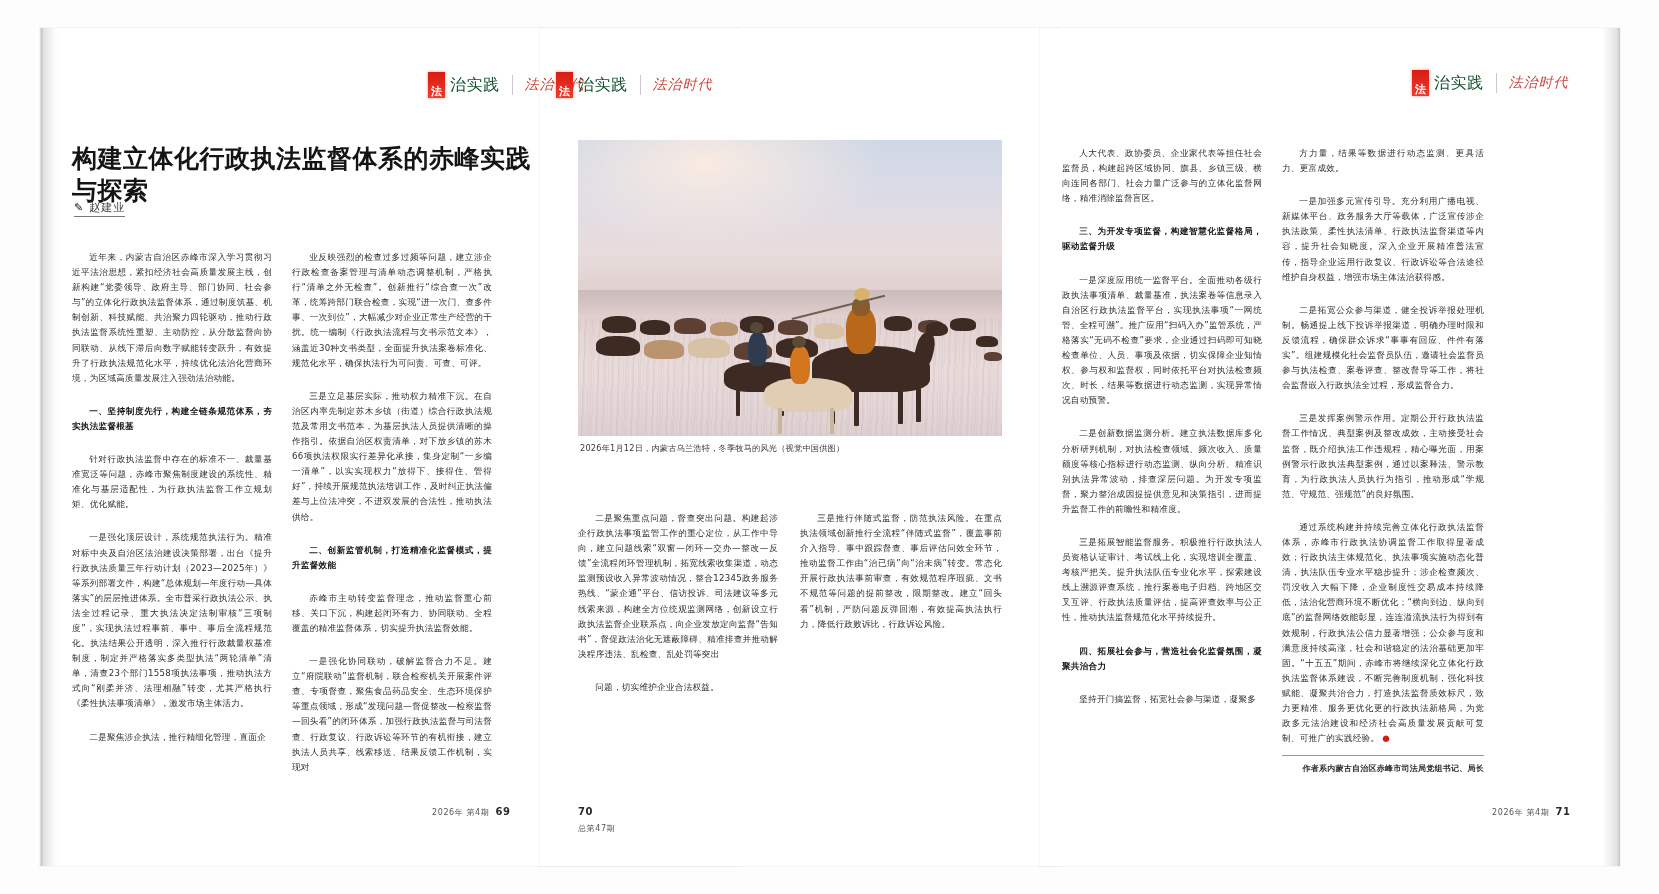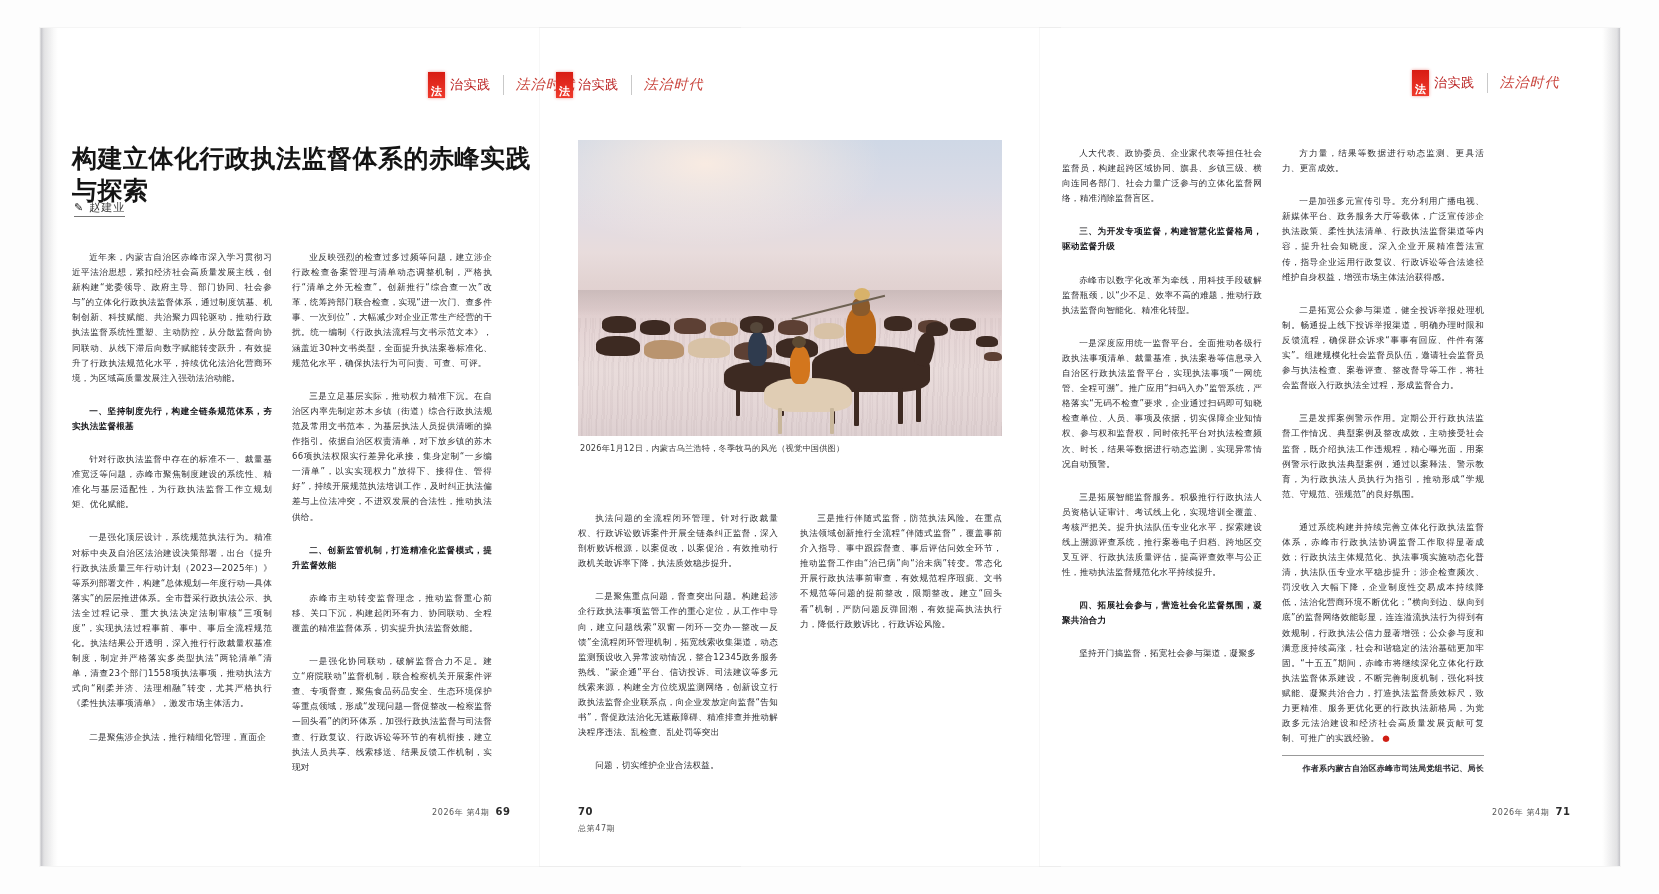--- a/index.html
+++ b/index.html
@@ -35,21 +35,21 @@
   .masthead{position:absolute;display:flex;align-items:center;gap:5px;}
   .mh-box{
     width:17px;height:26px;background:linear-gradient(180deg,#d81c13,#ef3a2c);
     position:relative;box-shadow:0 0 3px rgba(216,28,19,.45);
   }
   .mh-box span{
     position:absolute;left:0;right:0;bottom:1px;text-align:center;
     color:#fff;font-size:11px;line-height:11px;
     font-family:"DejaVu Sans",sans-serif;font-weight:700;
   }
-  .mh-word{font-size:13px;color:#b91c1c;letter-spacing:.5px;
+  .mh-word{font-size:16px;color:#14532d;letter-spacing:.5px;
     font-family:"DejaVu Sans",sans-serif;}
   .mh-rule{width:1px;height:20px;background:#c9c9c9;margin:0 7px;}
   .mh-script{font-size:14px;color:#c0271e;font-style:italic;
     font-family:"DejaVu Serif",serif;letter-spacing:1px;opacity:.85;}
 
   
   #headline{
     position:absolute;left:72px;top:145px;width:470px;
     font-size:25px;line-height:32px;font-weight:700;color:#141414;
     font-family:Liberation Mono, monospace;letter-spacing:.5px;
@@ -245,33 +245,32 @@
       <div class="rider-coat" style="left:212px;top:206px;width:20px;height:38px;background:#d3761d;"></div>
       <div class="rider-hat" style="left:214px;top:196px;width:14px;height:12px;background:#5d4a33;"></div>
 
       <div class="horse dark" style="left:398px;top:196px;width:22px;height:11px;"></div>
       <div class="horse" style="left:406px;top:212px;width:18px;height:9px;"></div>
     </div>
   </div>
   <div id="caption">2026年1月12日，内蒙古乌兰浩特，冬季牧马的风光（视觉中国供图）</div>
 
   <div class="col" id="col-70-1" style="left:578px;top:493px;width:200px;height:248px;">
-      <p>执法问题的全流程闭环管理。针对行政裁量权、行政诉讼败诉案件开展全链条纠正监督，深入剖析败诉根源，以案促改，以案促治，有效推动行政机关敢诉率下降，执法质效稳步提升。</p>
       <p>二是聚焦重点问题，督查突出问题。构建起涉企行政执法事项监管工作的重心定位，从工作中导向，建立问题线索“双窗—闭环—交办—整改—反馈”全流程闭环管理机制，拓宽线索收集渠道，动态监测预设收入异常波动情况，整合12345政务服务热线、“蒙企通”平台、信访投诉、司法建议等多元线索来源，构建全方位统观监测网络，创新设立行政执法监督企业联系点，向企业发放定向监督“告知书”，督促政法治化无遮蔽障碍、精准排查并推动解决程序违法、乱检查、乱处罚等突出</p>
       <p>问题，切实维护企业合法权益。</p>
     </div>
   <div class="col" id="col-70-2" style="left:800px;top:493px;width:202px;height:248px;">
       <p>三是推行伴随式监督，防范执法风险。在重点执法领域创新推行全流程“伴随式监督”，覆盖事前介入指导、事中跟踪督查、事后评估问效全环节，推动监督工作由“治已病”向“治未病”转变。常态化开展行政执法事前审查，有效规范程序瑕疵、文书不规范等问题的提前整改，限期整改。建立“回头看”机制，严防问题反弹回潮，有效提高执法执行力，降低行政败诉比，行政诉讼风险。</p>
     </div>
 
   <div class="col" id="col-71-1" style="left:1062px;top:128px;width:200px;height:610px;">
       <p>人大代表、政协委员、企业家代表等担任社会监督员，构建起跨区域协同、旗县、乡镇三级、横向连同各部门、社会力量广泛参与的立体化监督网络，精准消除监督盲区。</p>
       <p class="h2">三、为开发专项监督，构建智慧化监督格局，驱动监督升级</p>
-      <p>赤峰市以数字化改革为牵线，用科技手段破解监督瓶颈，以“少不足、效率不高的难题，推动行政执法监督向智能化、精准化转型。</p>
       <p>一是深度应用统一监督平台。全面推动各级行政执法事项清单、裁量基准，执法案卷等信息录入自治区行政执法监督平台，实现执法事项“一网统管、全程可溯”。推广应用“扫码入办”监管系统，严格落实“无码不检查”要求，企业通过扫码即可知晓检查单位、人员、事项及依据，切实保障企业知情权、参与权和监督权，同时依托平台对执法检查频次、时长，结果等数据进行动态监测，实现异常情况自动预警。</p>
+      <p>二是创新数据监测分析。建立执法数据库多化分析研判机制，对执法检查领域、频次收入、质量额度等核心指标进行动态监测、纵向分析、精准识别执法异常波动，排查深层问题。为开发专项监督，聚力整治成因提提供意见和决策指引，进而提升监督工作的前瞻性和精准度。</p>
       <p>三是拓展智能监督服务。积极推行行政执法人员资格认证审计、考试线上化，实现培训全覆盖、考核严把关。提升执法队伍专业化水平，探索建设线上溯源评查系统，推行案卷电子归档、跨地区交叉互评、行政执法质量评估，提高评查效率与公正性，推动执法监督规范化水平持续提升。</p>
       <p class="h2">四、拓展社会参与，营造社会化监督氛围，凝聚共治合力</p>
       <p>坚持开门搞监督，拓宽社会参与渠道，凝聚多</p>
     </div>
   <div class="col" id="col-71-2" style="left:1282px;top:128px;width:202px;height:610px;">
       <p>方力量，结果等数据进行动态监测、更具活力、更富成效。</p>
       <p>一是加强多元宣传引导。充分利用广播电视、新媒体平台、政务服务大厅等载体，广泛宣传涉企执法政策、柔性执法清单、行政执法监督渠道等内容，提升社会知晓度。深入企业开展精准普法宣传，指导企业运用行政复议、行政诉讼等合法途径维护自身权益，增强市场主体法治获得感。</p>
       <p>二是拓宽公众参与渠道，健全投诉举报处理机制。畅通提上线下投诉举报渠道，明确办理时限和反馈流程，确保群众诉求“事事有回应、件件有落实”。组建规模化社会监督员队伍，邀请社会监督员参与执法检查、案卷评查、整改督导等工作，将社会监督嵌入行政执法全过程，形成监督合力。</p>
       <p>三是发挥案例警示作用。定期公开行政执法监督工作情况、典型案例及整改成效，主动接受社会监督，既介绍执法工作违规程，精心曝光面，用案例警示行政执法典型案例，通过以案释法、警示教育，为行政执法人员执行为指引，推动形成“学规范、守规范、强规范”的良好氛围。</p>
       <p>通过系统构建并持续完善立体化行政执法监督体系，赤峰市行政执法协调监督工作取得显著成效；行政执法主体规范化、执法事项实施动态化普清，执法队伍专业水平稳步提升；涉企检查频次、罚没收入大幅下降，企业制度性交易成本持续降低，法治化营商环境不断优化；“横向到边、纵向到底”的监督网络效能彰显，连连溢流执法行为得到有效规制，行政执法公信力显著增强；公众参与度和满意度持续高涨，社会和谐稳定的法治基础更加牢固。“十五五”期间，赤峰市将继续深化立体化行政执法监督体系建设，不断完善制度机制，强化科技赋能、凝聚共治合力，打造执法监督质效标尺，致力更精准、服务更优化更的行政执法新格局，为党政多元法治建设和经济社会高质量发展贡献可复制、可推广的实践经验。<span class="enddot"> ●</span></p>

